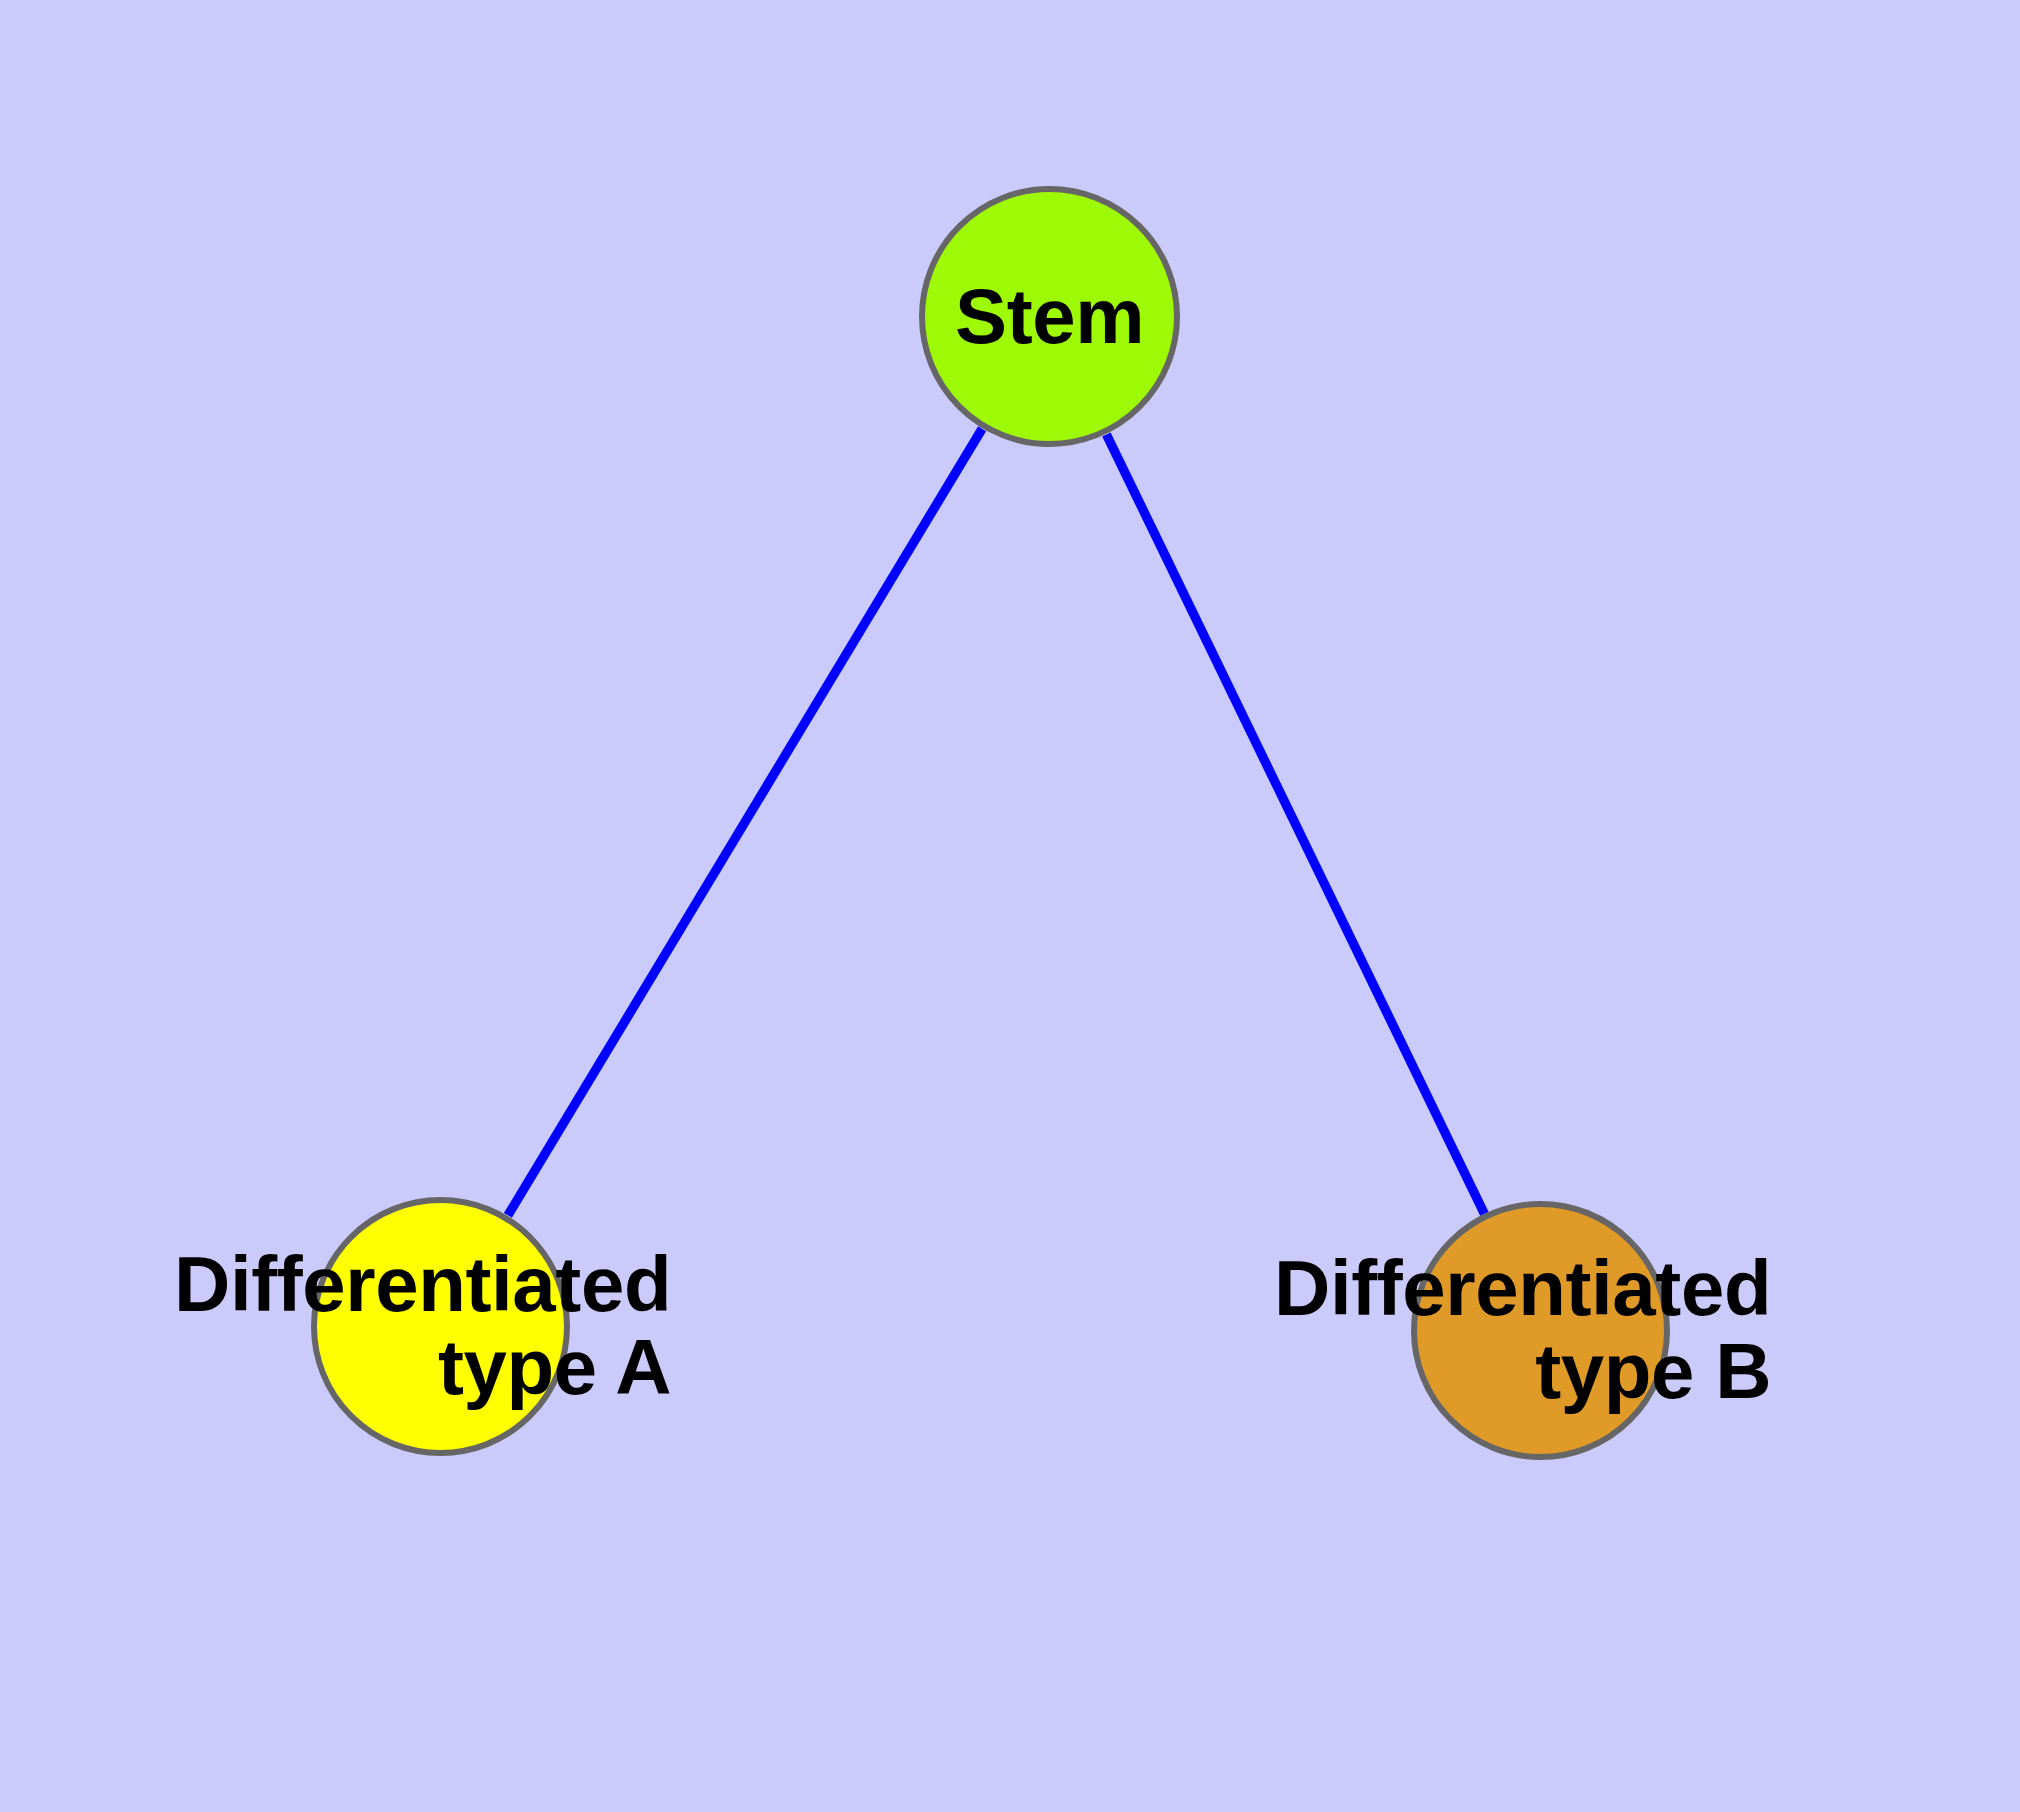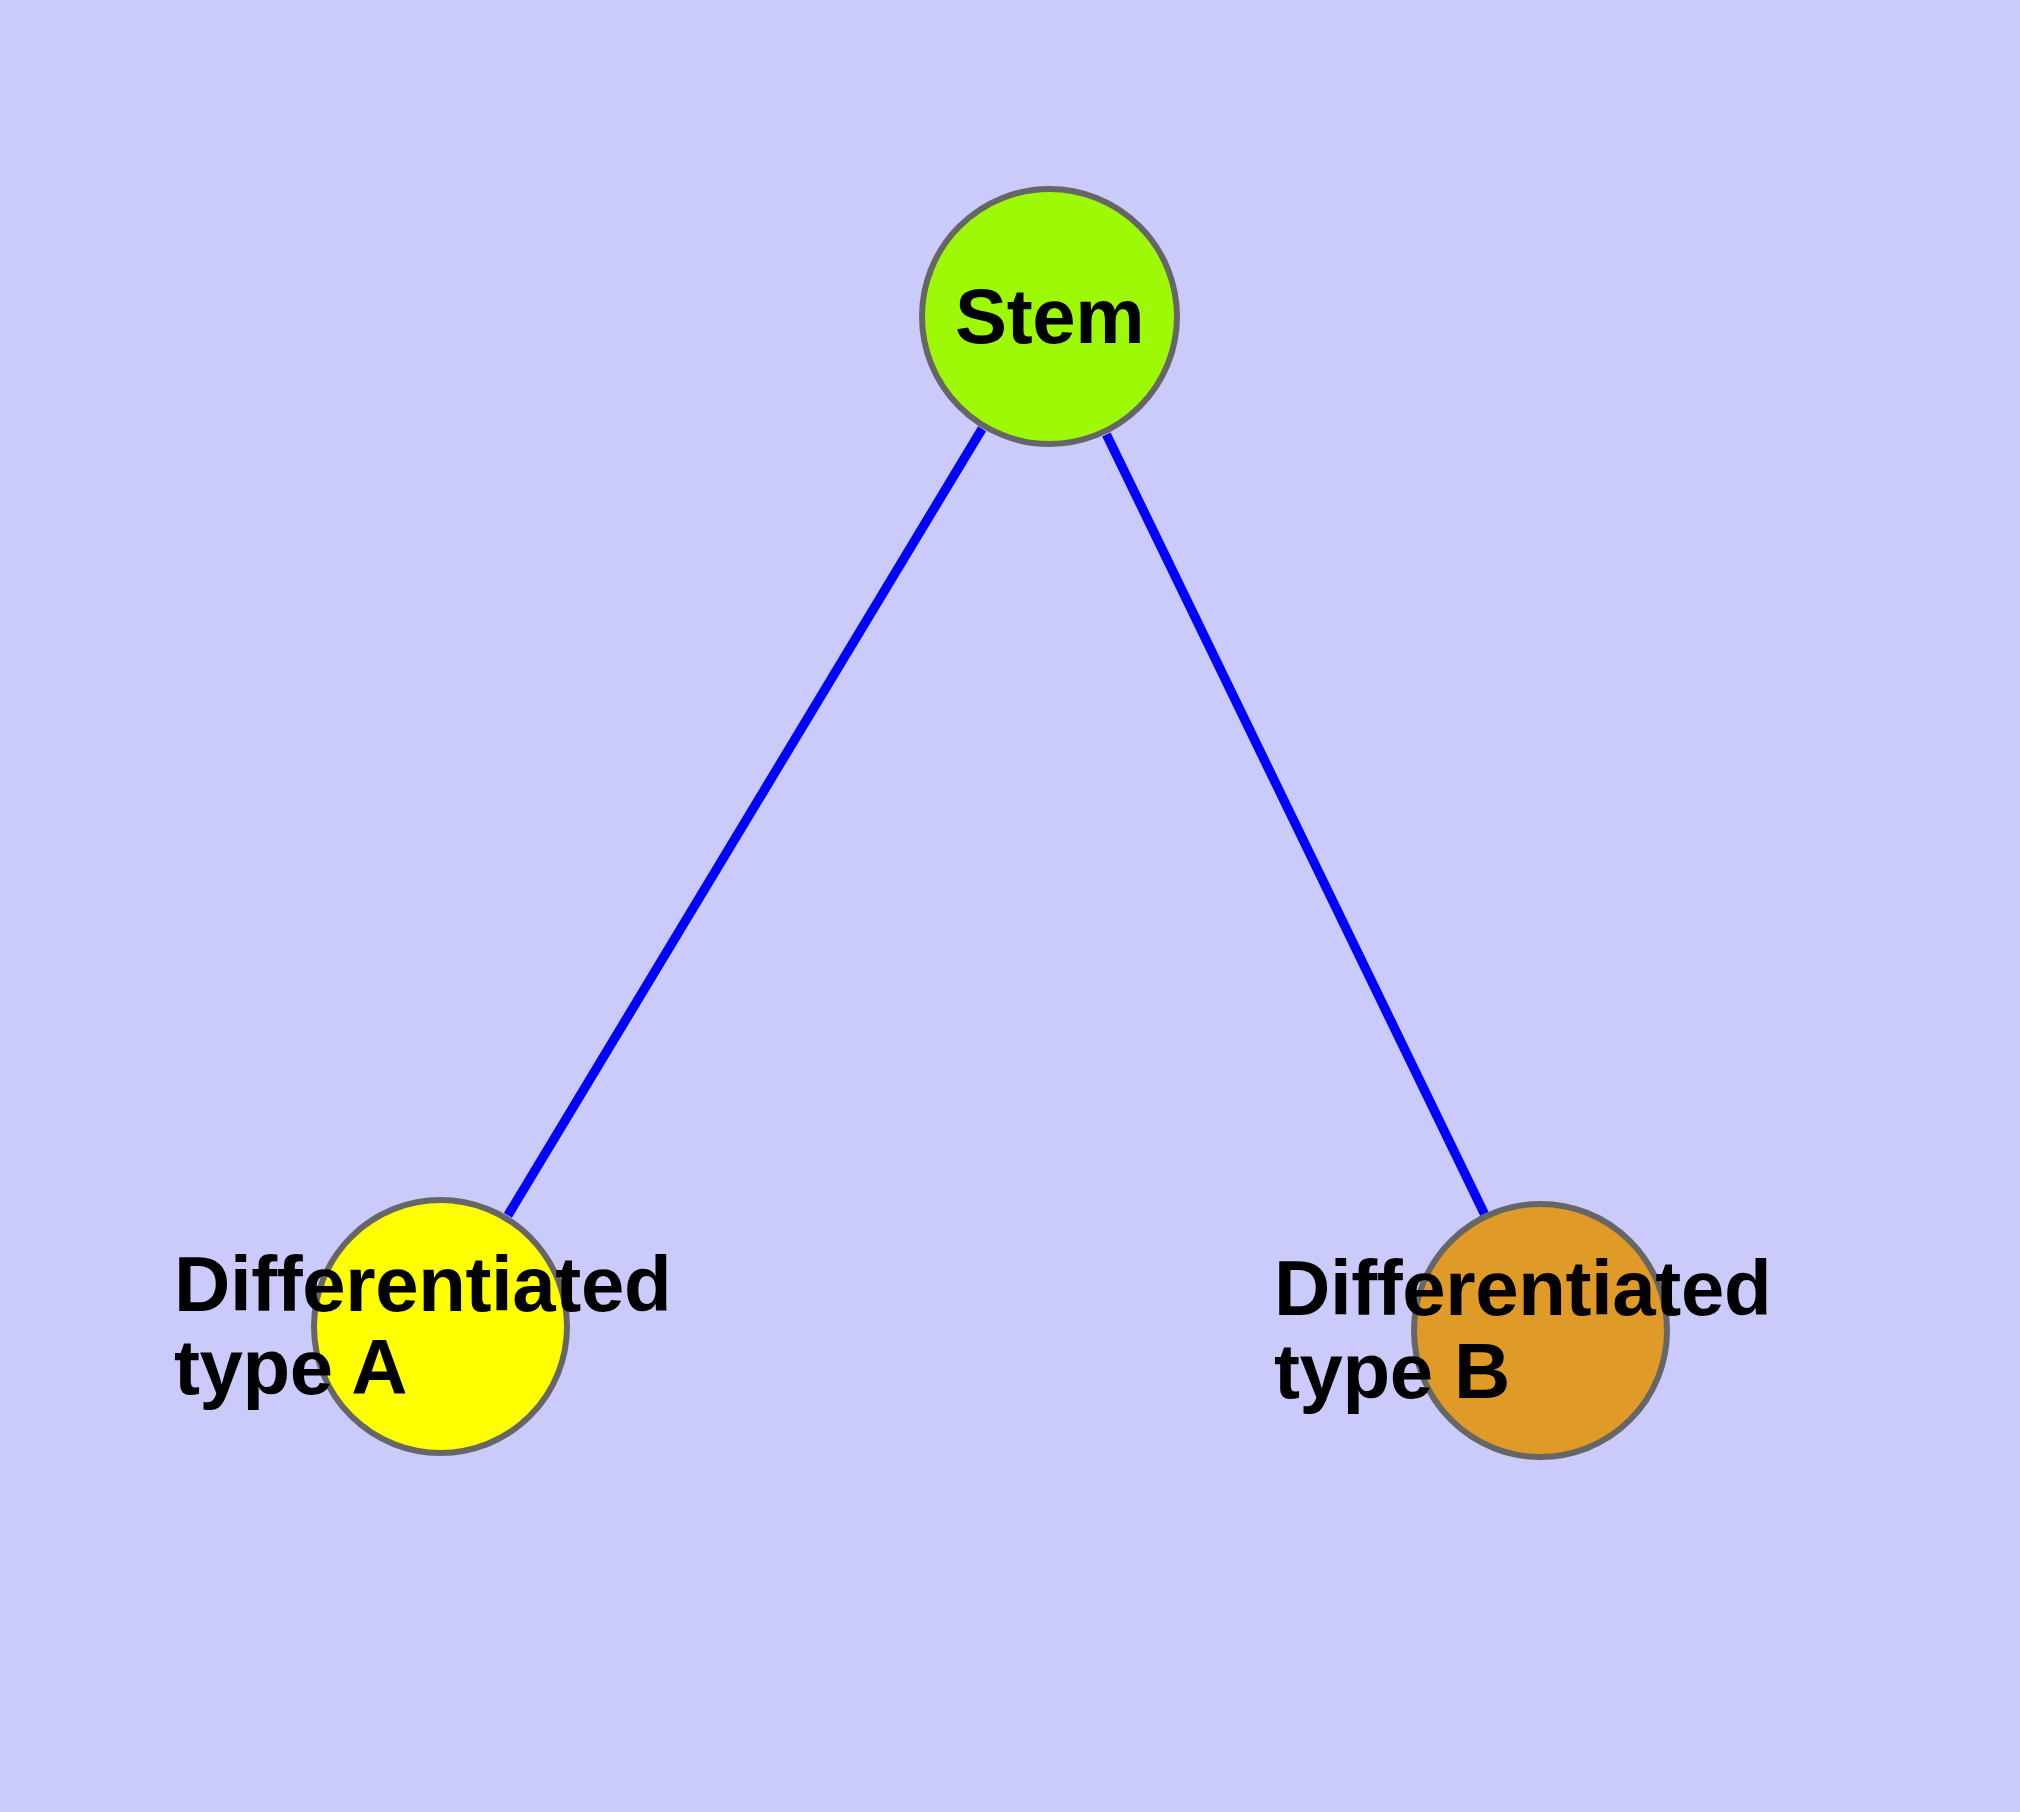--- a/index.html
+++ b/index.html
@@ -26,21 +26,21 @@
     height: 1812px;
   }
   .node {
     position: absolute;
     border-radius: 50%;
     box-sizing: border-box;
     border: 6px solid #666666;
   }
   .node-label {
     position: absolute;
-    text-align: left;
+    text-align: right;
     color: #000000;
     font-weight: bold;
     line-height: 1.07;
     white-space: pre;
     letter-spacing: -0.4px;
     pointer-events: none;
   }
 </style>
 </head>
 <body>

